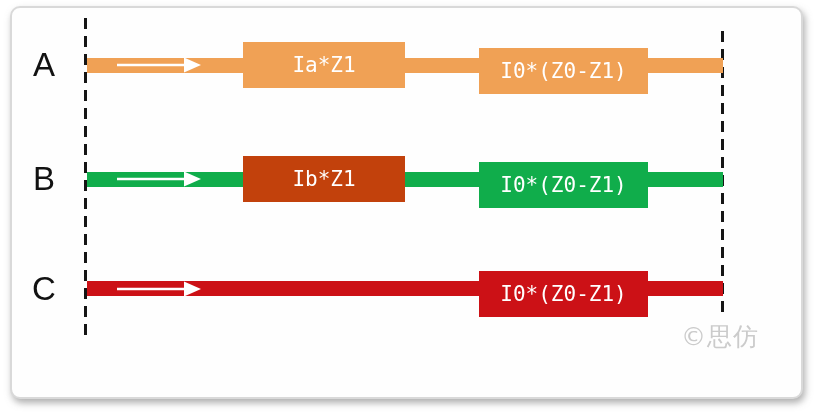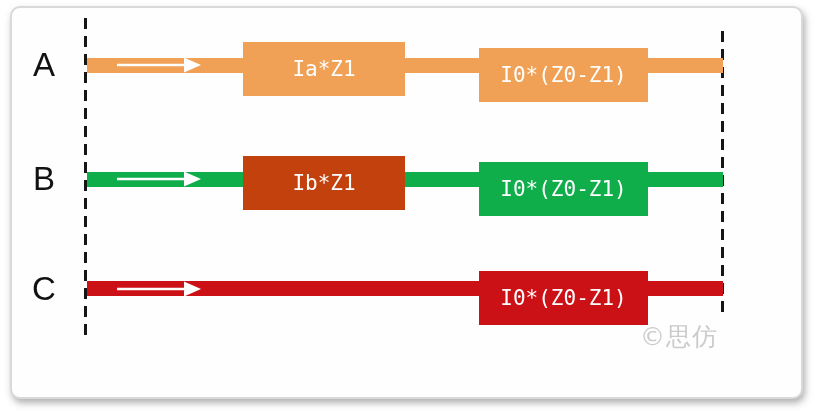--- a/index.html
+++ b/index.html
@@ -25,29 +25,29 @@
   }
   .pl-a { top:46px; } .pl-b { top:160px; } .pl-c { top:270px; }
 
   .wire { position:absolute; left:87px; width:636px; height:15px; }
   .wire-a { top:58px; } .wire-b { top:172px; } .wire-c { top:281px; }
 
   .arrow { position:absolute; left:114px; width:90px; height:24px; }
   .arr-a { top:53px; } .arr-b { top:167px; } .arr-c { top:277px; }
 
   .box {
-    position:absolute; height:54px; display:flex; align-items:center; justify-content:center;
+    position:absolute; height:46px; display:flex; align-items:center; justify-content:center;
     color:#ffffff; font-family:"DejaVu Sans Mono", monospace; font-size:21px; white-space:nowrap;
   }
   .box1 { left:243px; width:162px; }
   .box2 { left:479px; width:169px;margin-top:6px; }
   .boxes-a { top:42px; } .boxes-b { top:156px; } .boxes-c { top:265px; }
 
   .watermark {
-    position:absolute; left:640px; top:321px; width:160px; text-align:left;
+    position:absolute; left:640px; top:321px; width:160px; text-align:center;
     font-size:25px; line-height:31px; font-family:"DejaVu Sans", sans-serif;
     letter-spacing:1px;
   }
 </style>
 </head>
 <body>
 
 <div class="stage">
   <div class="card"></div>
 

